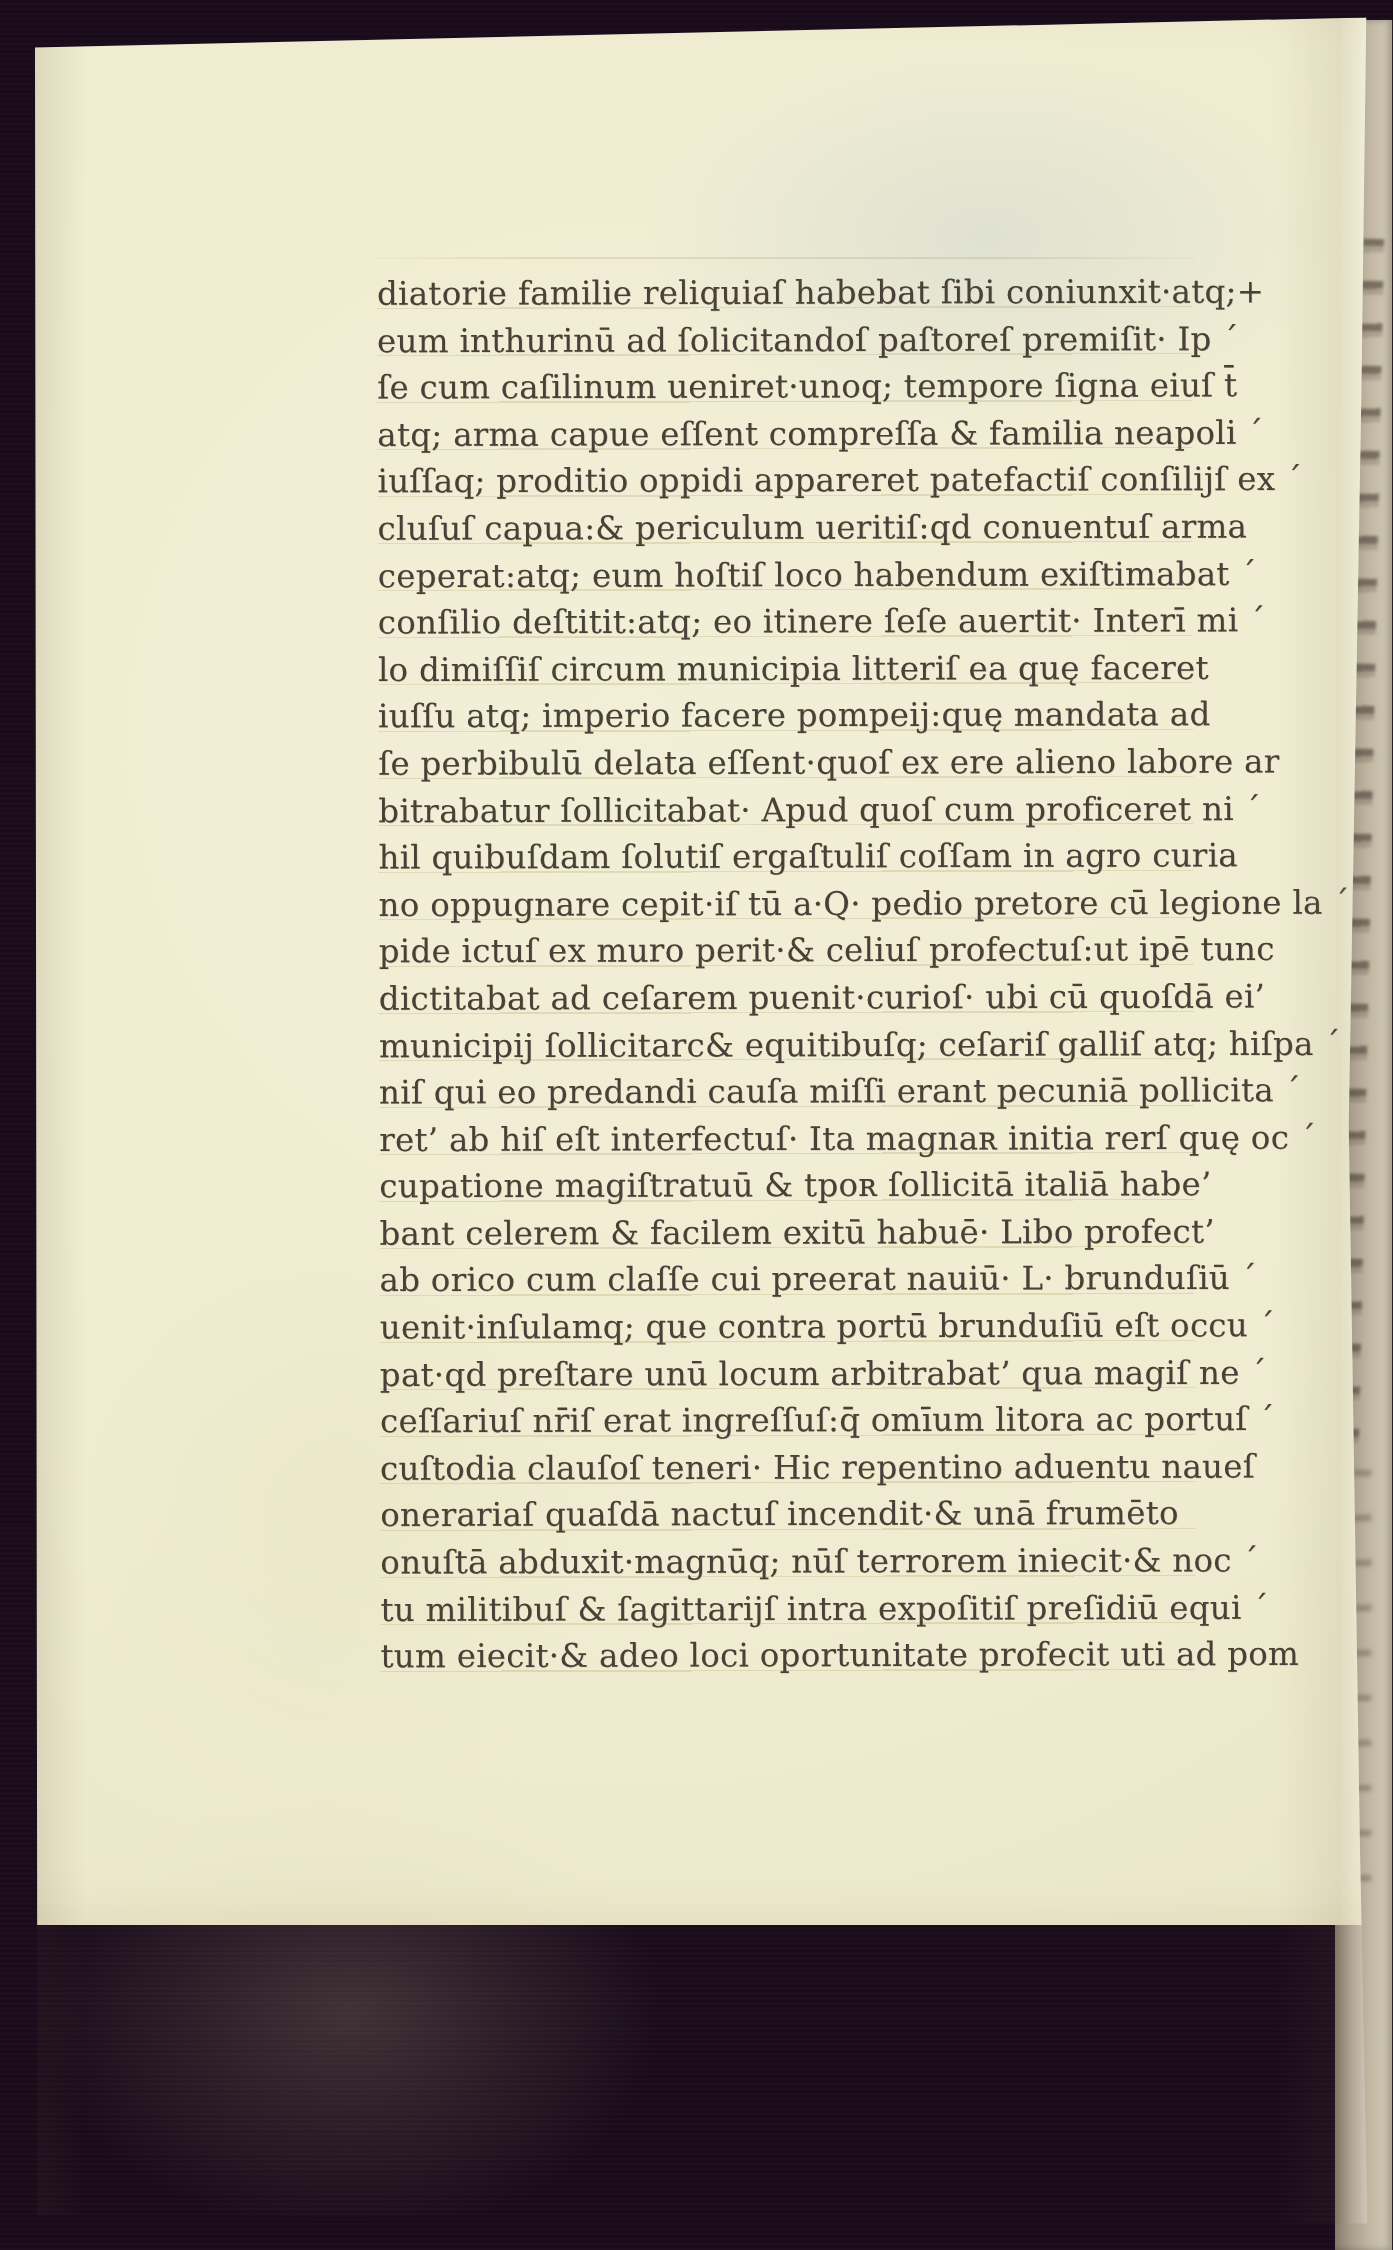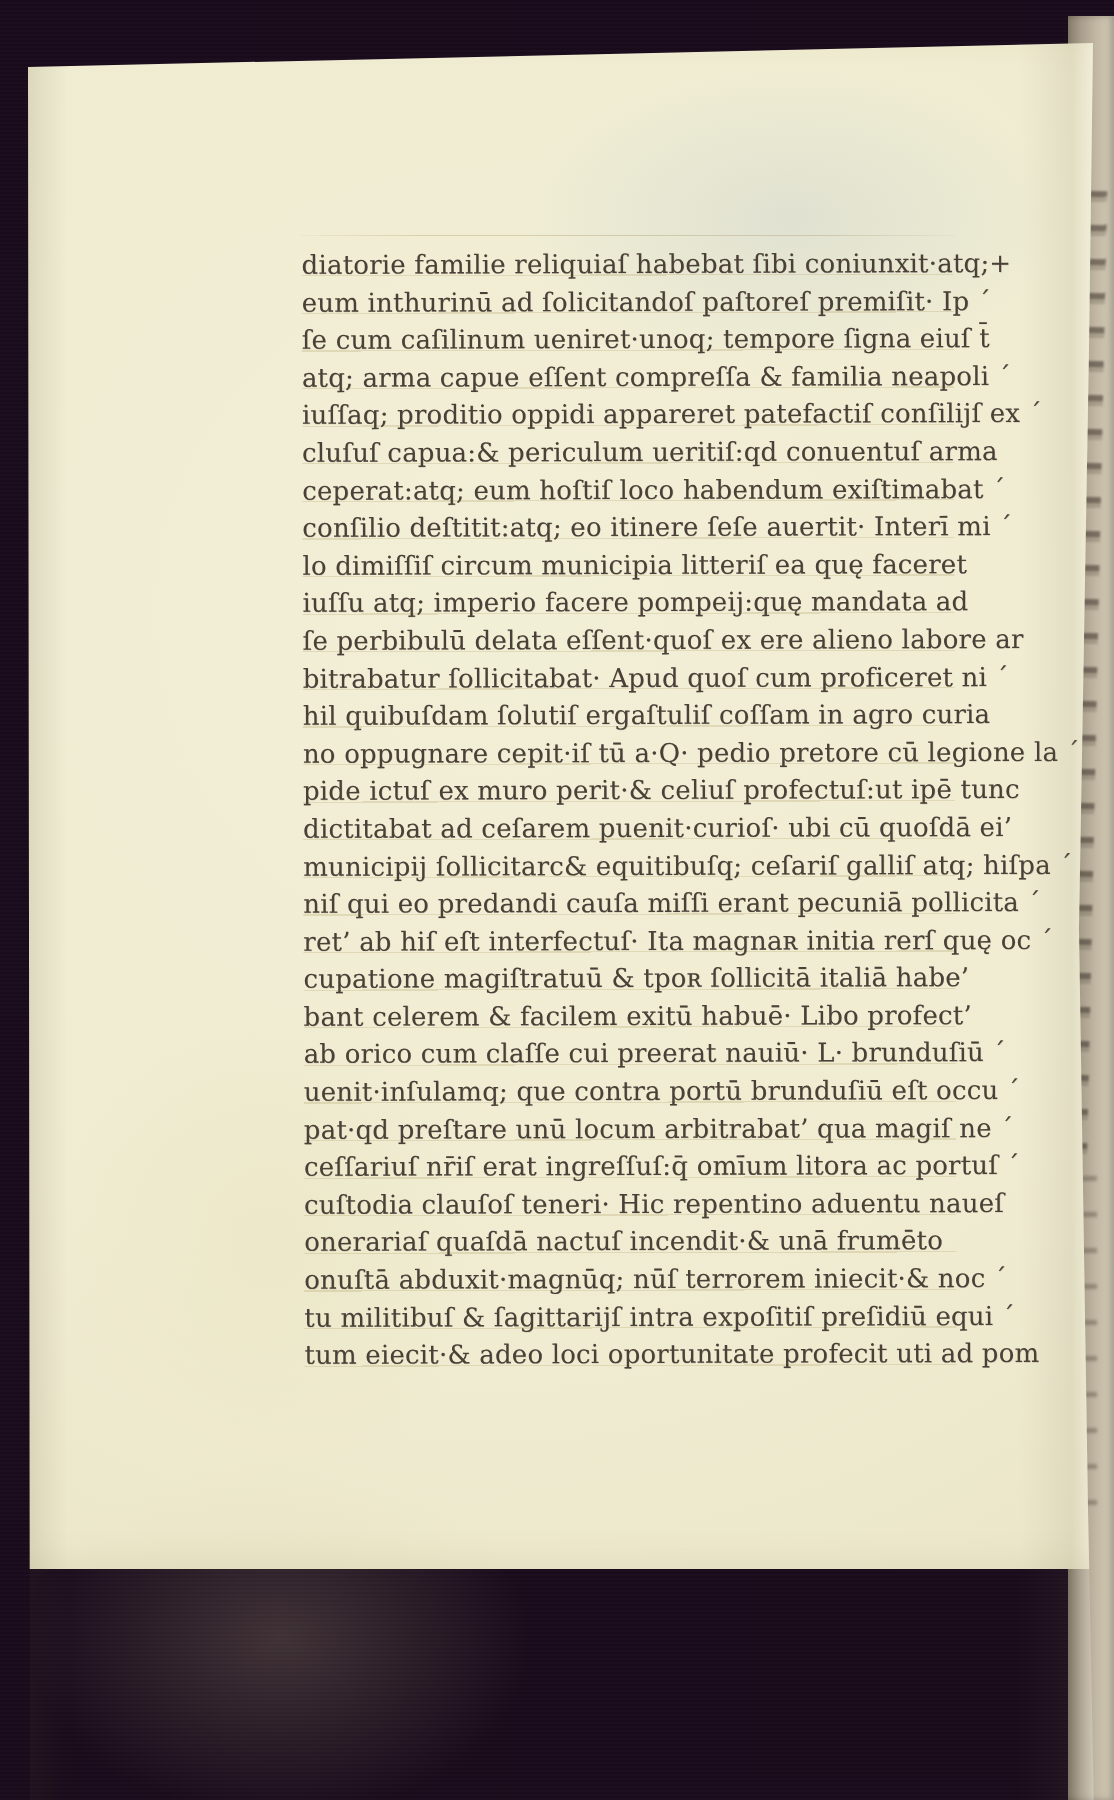--- a/index.html
+++ b/index.html
@@ -46,21 +46,20 @@
   }
 
   
   .parchment {
     position: absolute;
     left: 0; top: 0; width: 1114px; height: 1540px;
     clip-path: polygon(28px 38px, 1093px 14px, 1089px 320px, 1079px 900px, 1088px 1480px, 1094px 1779px, 30px 1772px);
     background:
       radial-gradient(130% 95% at 45% 38%, #f2efd7 0%, #efecd1 50%, #eae5c8 82%, #ded7b6 100%);
     box-shadow: inset 0 0 40px rgba(120,100,60,0.12);
-    margin-top: 29px;
   }
   .stain { position: absolute; border-radius: 50%; pointer-events: none; }
   .stain-tr {
     left: 520px; top: 40px; width: 540px; height: 300px;
     background: radial-gradient(closest-side, rgba(185,197,203,0.30), rgba(185,197,203,0));
   }
   .stain-mid {
     left: 60px; top: 960px; width: 420px; height: 500px;
     background: radial-gradient(closest-side, rgba(222,210,160,0.18), rgba(222,210,160,0));
   }

